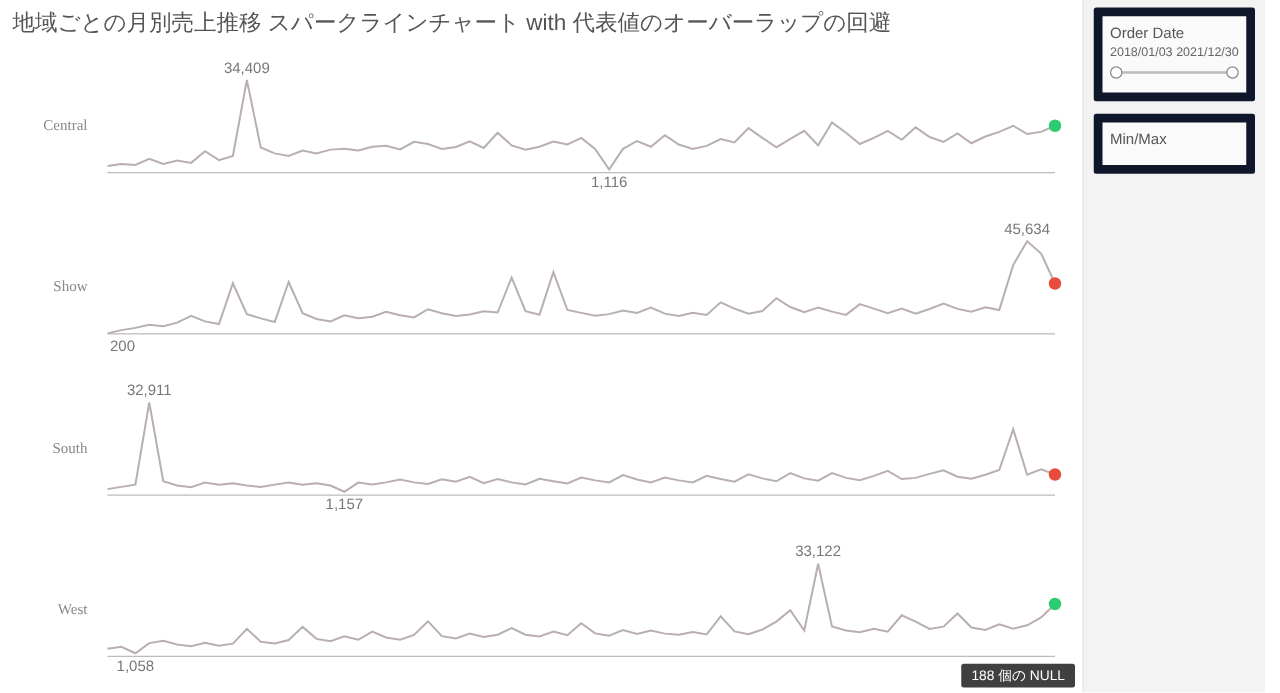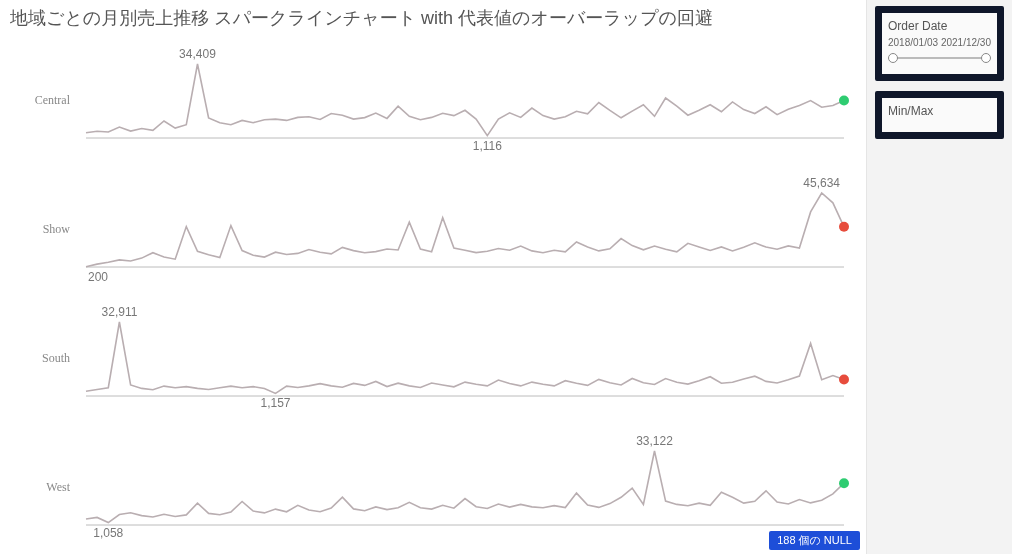--- a/index.html
+++ b/index.html
@@ -137,21 +137,21 @@
     box-sizing: border-box;
   }
   .select .caret {
     font-size: 9px;
     color: #777;
   }
   .null-badge {
     position: absolute;
     right: 6px;
     bottom: 4px;
-    background: #1d4ed8;
+    background: #404040;
     color: #fff;
     font-size: 11px;
     padding: 2px 8px;
     border-radius: 2px;
     white-space: nowrap;
   }
 </style>
 </head>
 <body>
 

